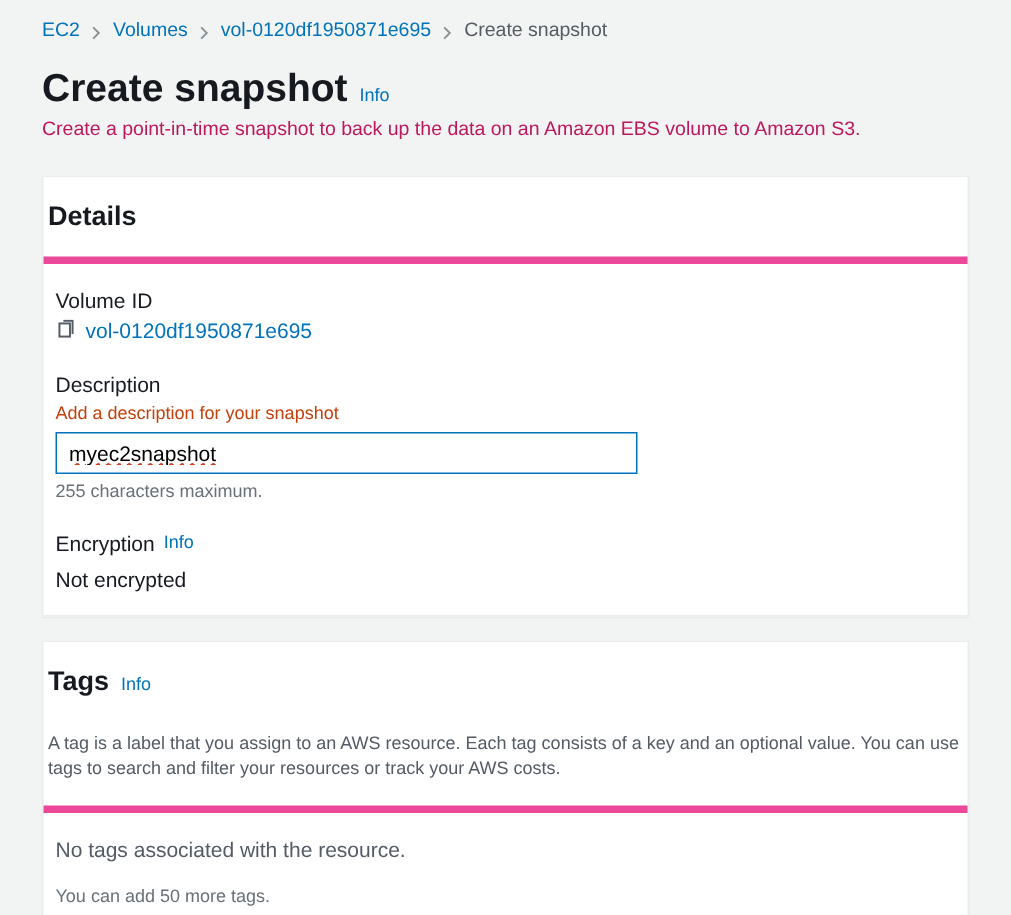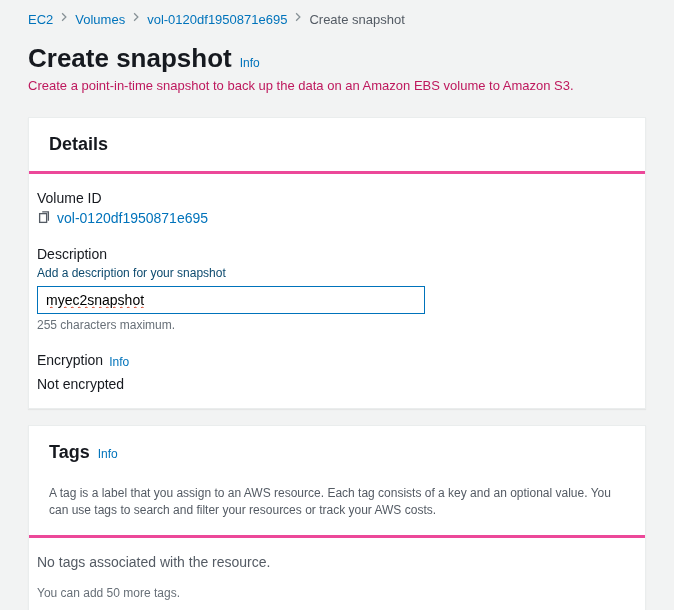--- a/index.html
+++ b/index.html
@@ -16,21 +16,21 @@
       height: 610px;
       overflow: hidden;
     }
     .page {
       padding: 12px 0 0 0;
     }
     .breadcrumb {
       padding: 0 28px;
       font-size: 13px;
       display: flex;
-      align-items: flex-start;
+      align-items: flex-end;
       gap: 6px;
     }
     .breadcrumb a {
       color: #0073bb;
       text-decoration: none;
     }
     .breadcrumb .sep {
       color: #545b64;
       display: inline-flex;
       align-items: center;
@@ -62,22 +62,22 @@
       color: #be185d;
       margin-top: 4px;
     }
     .panel {
       background: #ffffff;
       border: 1px solid #eaeded;
       margin: 16px 28px 0 28px;
       box-shadow: 0 1px 1px rgba(0,0,0,0.05);
     }
     .panel-header {
-      padding: 16px 20px;
-      border-bottom: 3px solid #ec4899;
+      padding: 16px 3px;
+      border-bottom: 5px solid #ec4899;
     }
     .panel-header h2 {
       font-size: 18px;
       font-weight: 700;
       color: #16191f;
     }
     .panel-header .header-row {
       display: flex;
       align-items: baseline;
       gap: 8px;
@@ -97,26 +97,26 @@
     .field:last-child {
       margin-bottom: 0;
     }
     .field-label {
       font-size: 14px;
       color: #16191f;
       margin-bottom: 4px;
     }
     .field-label-row {
       display: flex;
-      align-items: center;
+      align-items: flex-start;
       gap: 6px;
     }
     .field-sub {
       font-size: 12px;
-      color: #0c4a6e;
+      color: #c2410c;
       margin-bottom: 6px;
     }
     .volume-link-row {
       display: flex;
       align-items: center;
       gap: 6px;
     }
     .copy-icon {
       color: #545b64;
       cursor: pointer;

